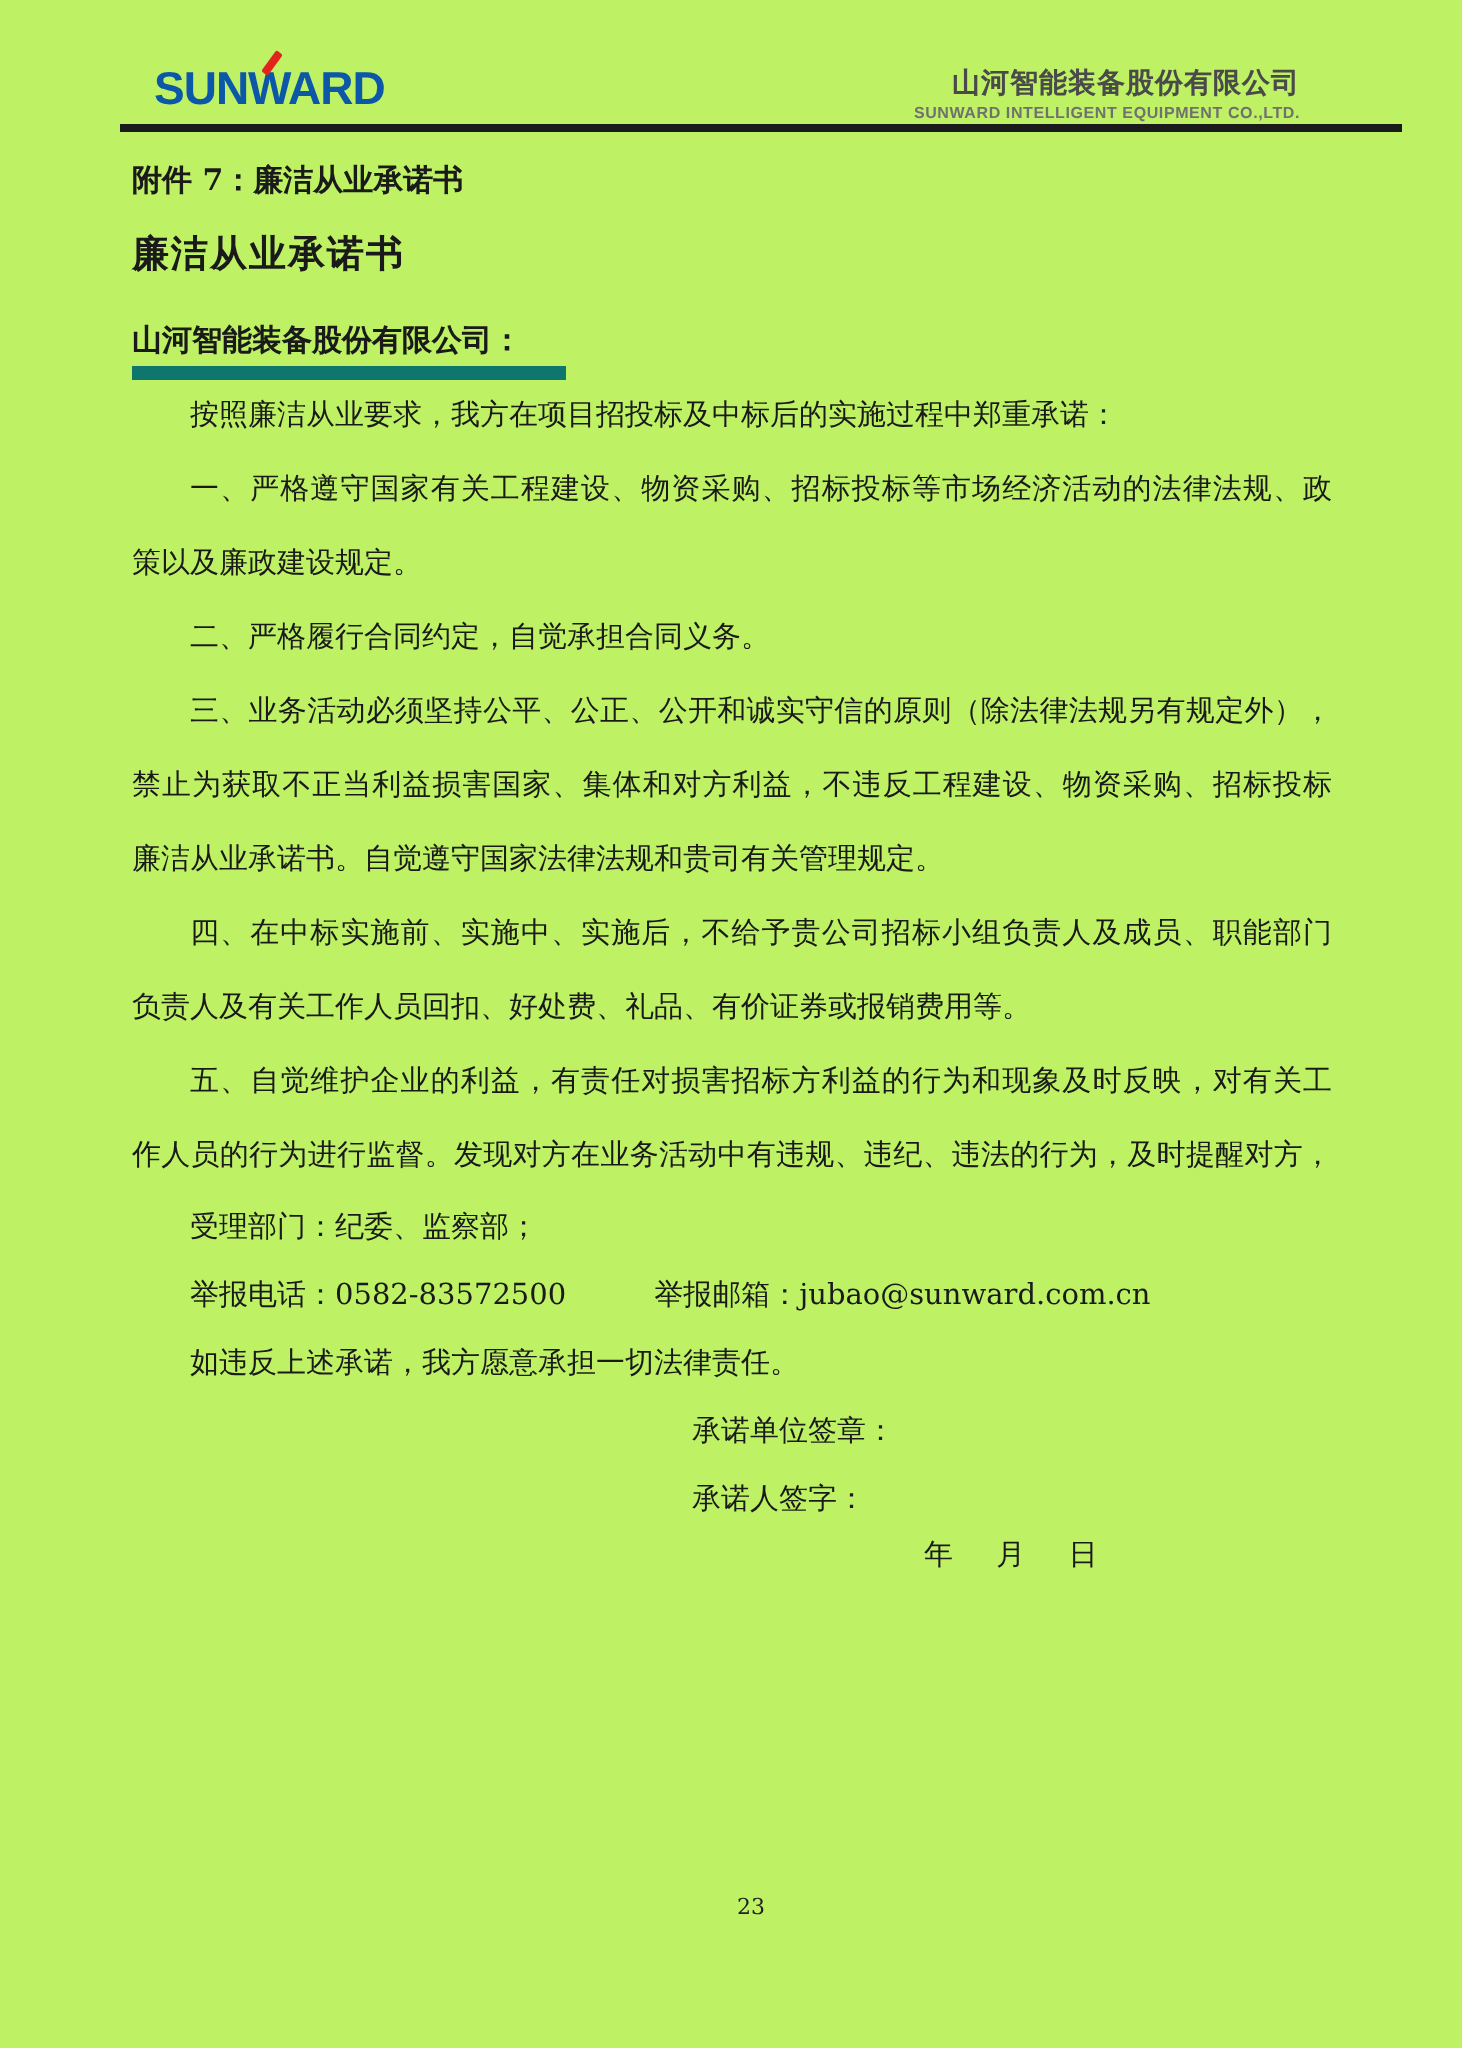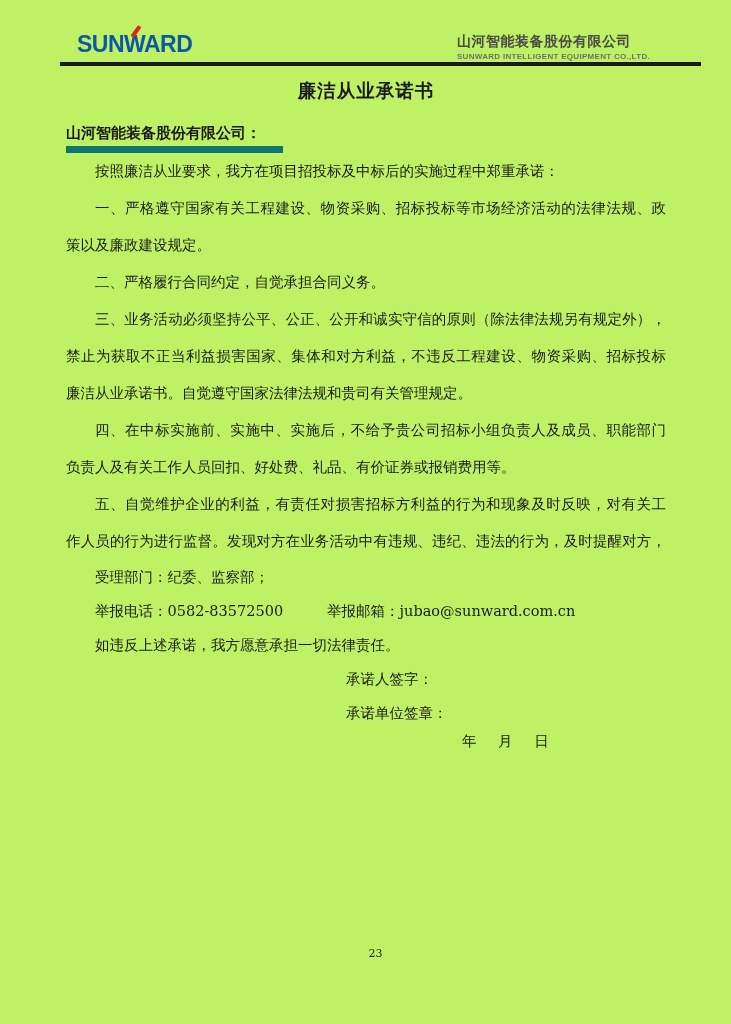--- a/index.html
+++ b/index.html
@@ -21,41 +21,41 @@
     font-family: "Liberation Sans", "DejaVu Sans", sans-serif;
     font-weight: bold; font-size: 23px; letter-spacing: -0.5px;
     color: #0c57a8;
   }
   .logo-accent {
     position: absolute; left: 57px; top: -6px;
     width: 4px; height: 13px; background: #e2251c;
     transform: rotate(36deg); border-radius: 1px;
   }
   .header-right {
-    position: absolute; right: 81px; top: 33px; text-align: left;
+    position: absolute; right: 81px; top: 33px; text-align: right;
     font-family: "Liberation Sans", "DejaVu Sans", sans-serif;
   }
   .company-cn { font-size: 14px; font-weight: bold; color: #4a4a4a; letter-spacing: 0.5px; }
   .company-en { margin-top: 1px; font-size: 8px; font-weight: bold; color: #707070; letter-spacing: 0.3px; }
   .header-rule {
     position: absolute; left: 60px; top: 62px; width: 641px; height: 3px;
     border-top: 1px solid #1a1a1a; border-bottom: 3px solid #1a1a1a;
   }
 
   
   .content {
     position: absolute; left: 66px; top: 72px; width: 600px;
     font-size: 14.5px; line-height: 37px; text-align: left;
   }
   .line { min-height: 37px; }
   .indent { padding-left: 29px; }
   .fill { text-align: justify; text-align-last: justify; }
 
   .attachment { font-weight: bold; font-size: 15px; line-height: 37px; }
-  .doc-title  { font-weight: bold; font-size: 18.5px; line-height: 37px; text-align: center; letter-spacing: 1px; }
+  .doc-title  { font-weight: bold; font-size: 18.5px; line-height: 37px; text-align: left; letter-spacing: 1px; }
   .salutation { margin-top: 6px; line-height: 37px; font-size: 15px; font-weight: bold; }
   .salutation-text {
     display: inline-block; line-height: 21px;
     padding: 0 22px 2px 0; border-bottom: 7px solid #0f766e;
   }
 
   .contact-block .line { line-height: 34px; min-height: 34px; }
   .email-group { margin-left: 44px; }
 
   .sig-block .sig  { line-height: 34px; min-height: 34px; padding-left: 280px; }
@@ -77,20 +77,21 @@
   </div>
 
   <div class="header-right">
     <div class="company-cn">山河智能装备股份有限公司</div>
     <div class="company-en">SUNWARD INTELLIGENT EQUIPMENT CO.,LTD.</div>
   </div>
 
   <div class="header-rule"></div>
 
   <div class="content">
+    <div class="attachment">附件 7：廉洁从业承诺书</div>
     <div class="doc-title">廉洁从业承诺书</div>
 
     <div class="salutation">
       <span class="salutation-text">山河智能装备股份有限公司：</span>
     </div>
 
     <div class="line indent">按照廉洁从业要求，我方在项目招投标及中标后的实施过程中郑重承诺：</div>
 
     <div class="line indent fill">一、严格遵守国家有关工程建设、物资采购、招标投标等市场经济活动的法律法规、政</div>
     <div class="line">策以及廉政建设规定。</div>
@@ -109,21 +110,21 @@
 
     <div class="contact-block">
       <div class="line indent">受理部门：纪委、监察部；</div>
       <div class="line indent">
         <span>举报电话：</span><span>0582-83572500</span><span class="email-group"><span>举报邮箱：</span><span>jubao@sunward.com.cn</span></span>
       </div>
       <div class="line indent">如违反上述承诺，我方愿意承担一切法律责任。</div>
     </div>
 
     <div class="sig-block">
+      <div class="line sig">承诺单位签章：</div>
       <div class="line sig">承诺人签字：</div>
-      <div class="line sig">承诺单位签章：</div>
       <div class="line date">年 月 日</div>
     </div>
   </div>
 
   <div class="page-number">23</div>
 
 </div>
 
 </body></html>

